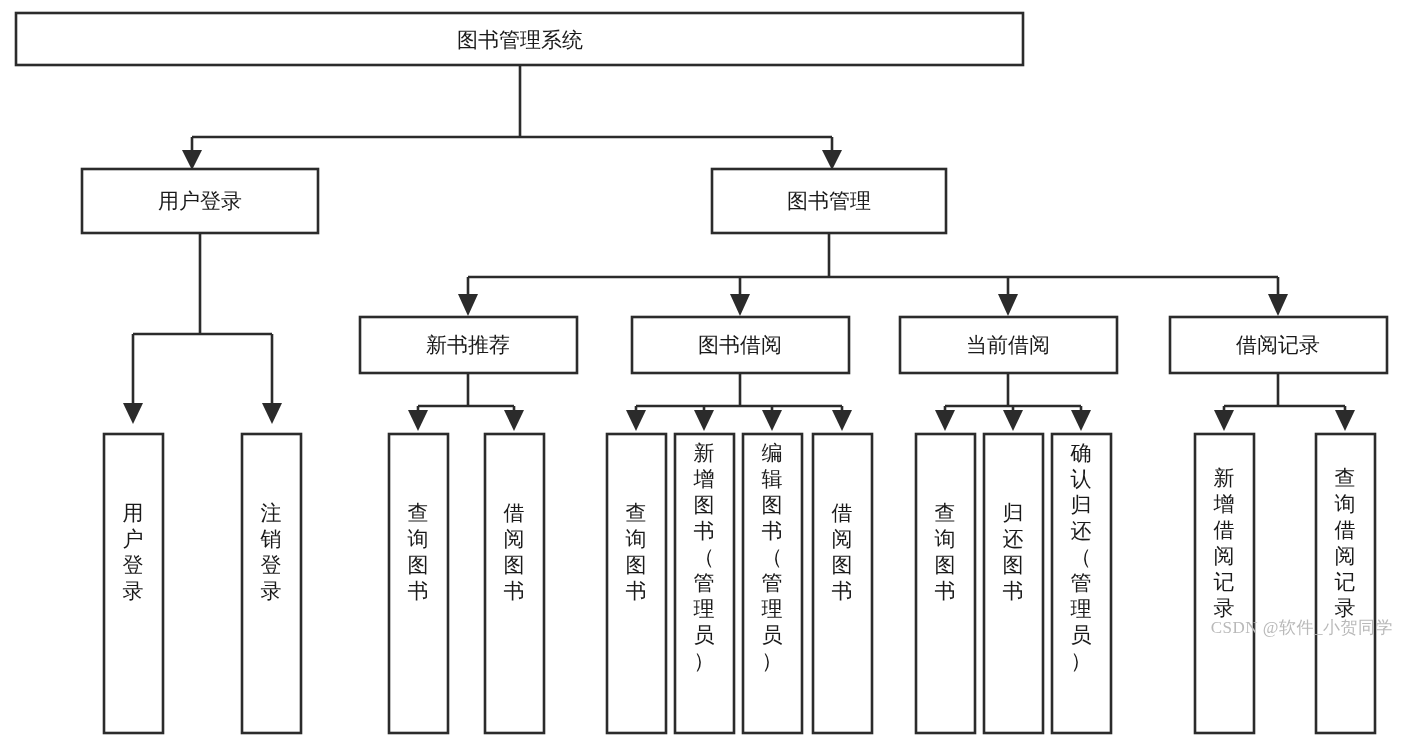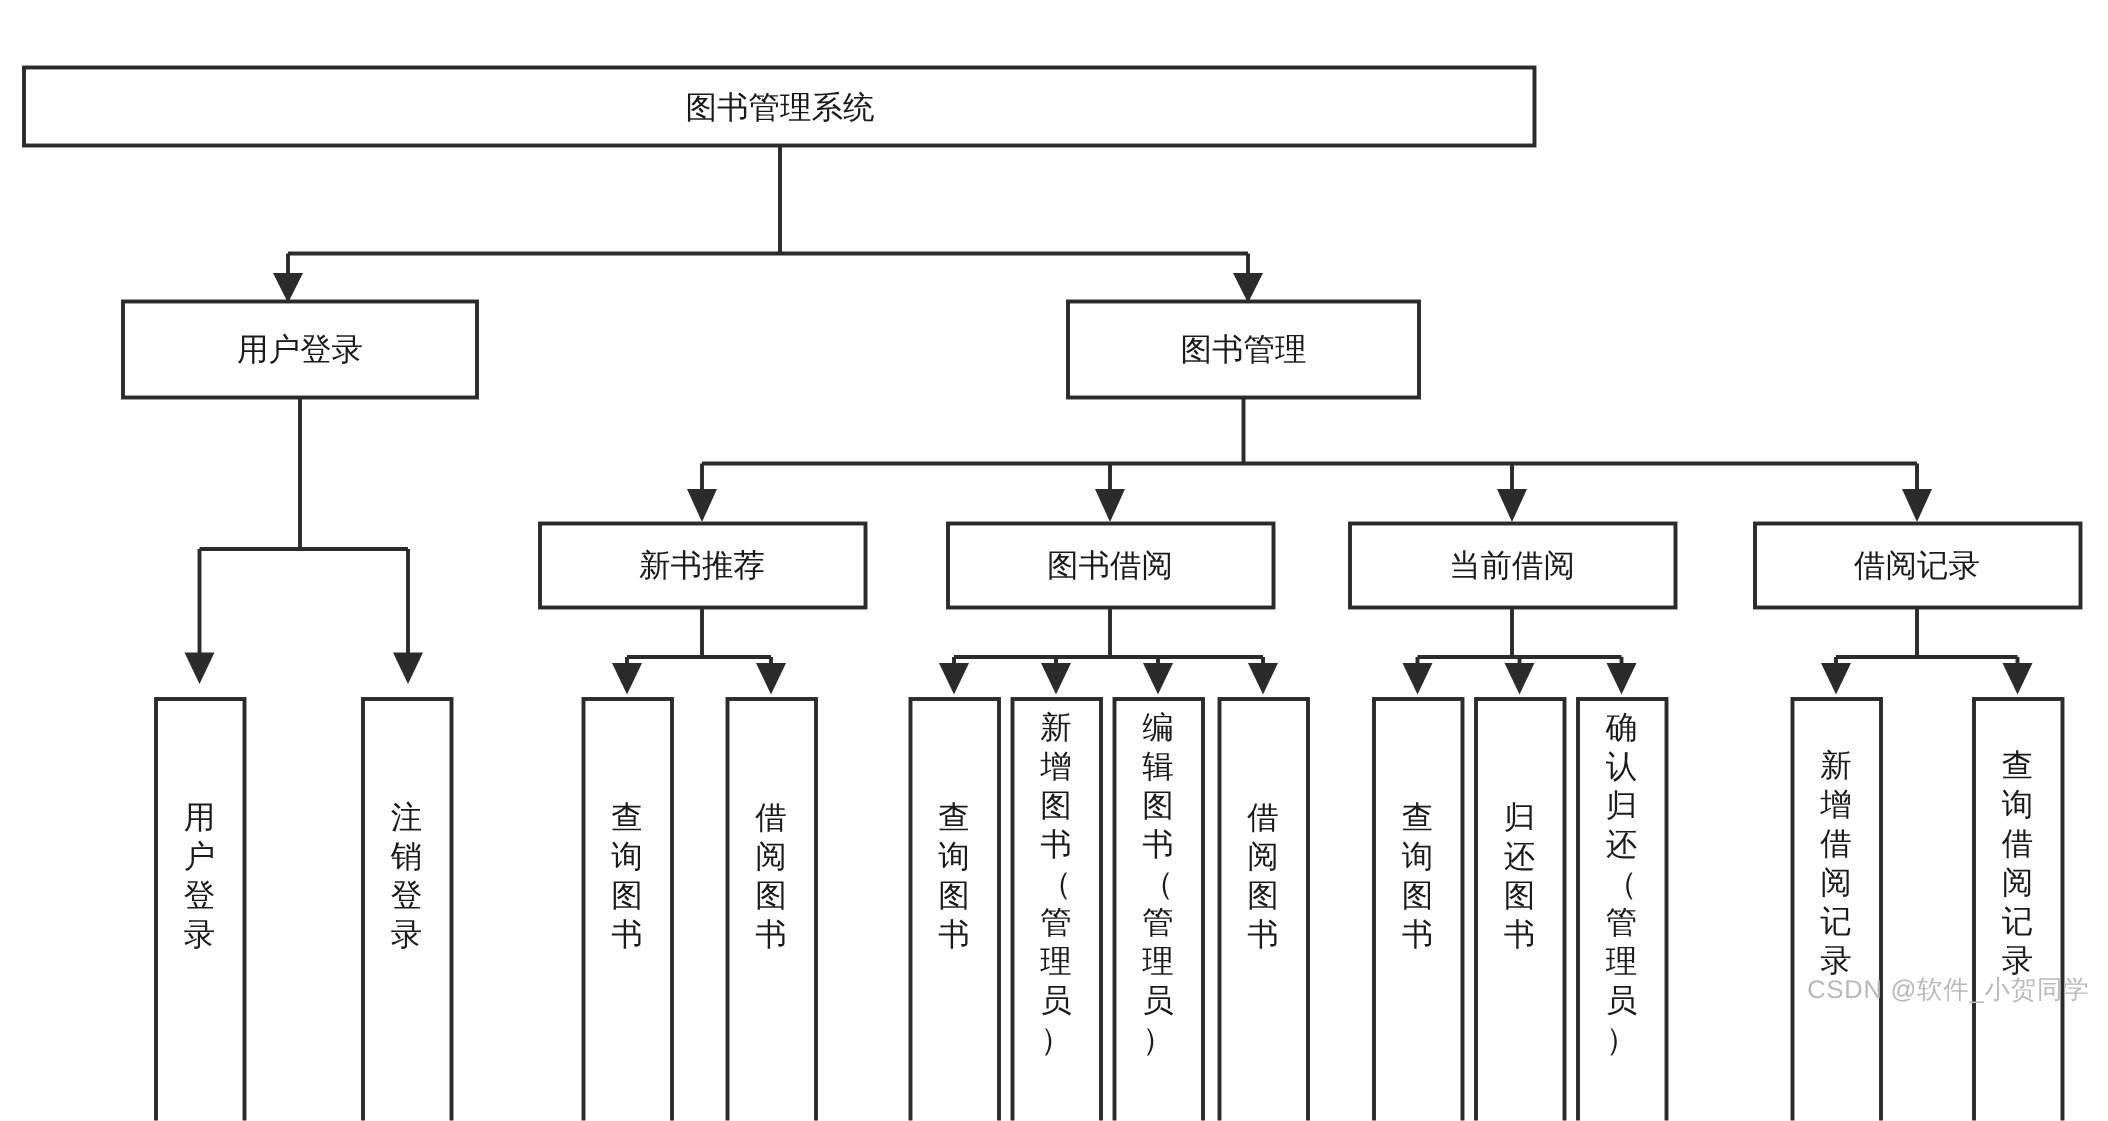--- a/index.html
+++ b/index.html
@@ -11,21 +11,20 @@
     width: 1405px;
     height: 747px;
     font-family: "DejaVu Sans", "Liberation Sans", sans-serif;
     overflow: hidden;
     position: relative;
   }
   #diagram-root {
     position: relative;
     width: 1405px;
     height: 645px;
-    margin-top: 32px;
   }
   svg.diagram {
     position: absolute;
     top: 0;
     left: 0;
     width: 1405px;
     height: 747px;
     display: block;
   }
   .node-box {
@@ -53,21 +52,21 @@
   .node-label-v {
     font-family: "DejaVu Sans", "Liberation Sans", sans-serif;
     font-size: 21px;
     fill: #1a1a1a;
     text-anchor: middle;
   }
   .watermark {
     position: absolute;
     right: 12px;
     bottom: 6px;
-    font-family: Liberation Sans, sans-serif;
+    font-family: Liberation Serif, serif;
     font-size: 17px;
     color: #b9b9b9;
     letter-spacing: 0.5px;
     white-space: nowrap;
     pointer-events: none;
   }
 </style>
 </head>
 <body>
 

